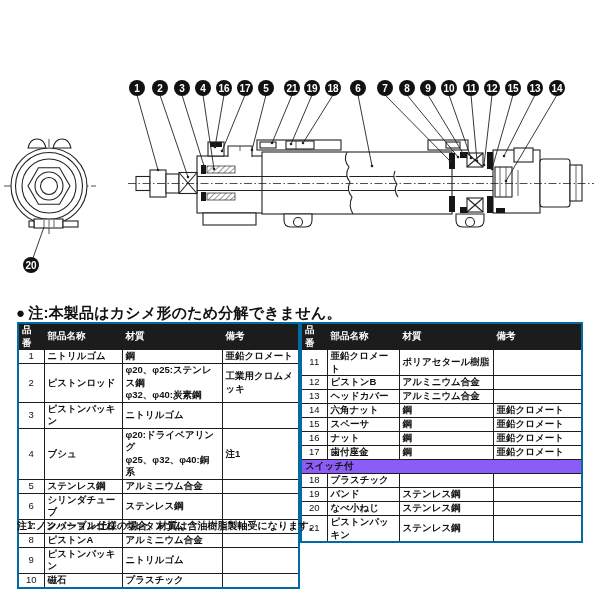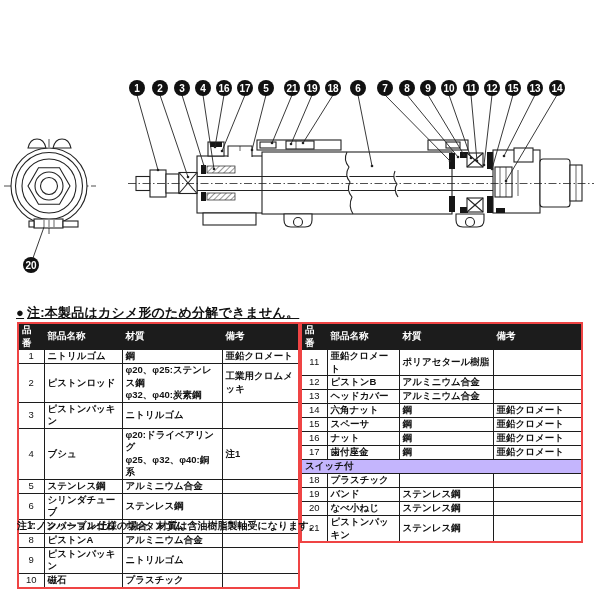--- a/index.html
+++ b/index.html
@@ -18,38 +18,38 @@
   .blk{fill:#161616;stroke:none;}
   .cl{fill:none;stroke:#222;stroke-width:0.8;stroke-dasharray:8 2.5 1.5 2.5;}
   .hatchr{fill:url(#hp);stroke:#222;stroke-width:0.7;}
   .callout-circle{fill:#111;stroke:none;}
   .callout-label{fill:#fff;font-size:10px;font-weight:bold;text-anchor:middle;
     font-family:"Liberation Sans","DejaVu Sans",sans-serif;}
   .leader{stroke:#222;stroke-width:0.9;fill:none;}
   .leader-dot{fill:#222;stroke:none;}
 
   
-  .note-top{position:absolute;left:16px;top:304px;font-size:13px;font-weight:bold;letter-spacing:0.2px;text-decoration:underline;}
+  .note-top{position:absolute;left:16px;top:304px;font-size:15px;font-weight:bold;letter-spacing:0.2px;}
   .note-top .bullet{margin-right:3px;}
   .note-bottom{position:absolute;left:17px;top:519px;font-size:10px;font-weight:bold;}
 
   
   .parts-table{position:absolute;border-collapse:collapse;table-layout:fixed;background:#fff;
-    border:2px solid #ef4444;}
+    border:2px solid #0369a1;}
   #table-left{left:17px;top:322px;width:281px;}
   #table-right{left:300px;top:322px;width:281px;}
   .parts-table th,.parts-table td{
     border:1px solid #1c1c1c;font-size:9.5px;padding:0 3px;line-height:1.32;
     overflow:hidden;height:13px;vertical-align:middle;
   }
   .parts-table th{background:#1c1c1c;color:#fff;text-align:left;font-weight:bold;}
   .parts-table td{font-weight:bold;color:#111;}
   .parts-table td.no{text-align:center;font-weight:normal;}
   .parts-table td.material{white-space:pre-line;}
-  .parts-table tr.section td{background:#c4b5fd;font-weight:bold;}
+  .parts-table tr.section td{background:#8b5cf6;font-weight:bold;}
 </style>
 </head>
 <body>
 
 <div class="page">
 
   <svg id="diagram" width="600" height="300" viewBox="0 0 600 300">
     <defs>
       <pattern id="hp" width="4" height="4" patternUnits="userSpaceOnUse" patternTransform="rotate(45)">
         <line x1="0" y1="0" x2="0" y2="4" stroke="#333" stroke-width="1"></line>

